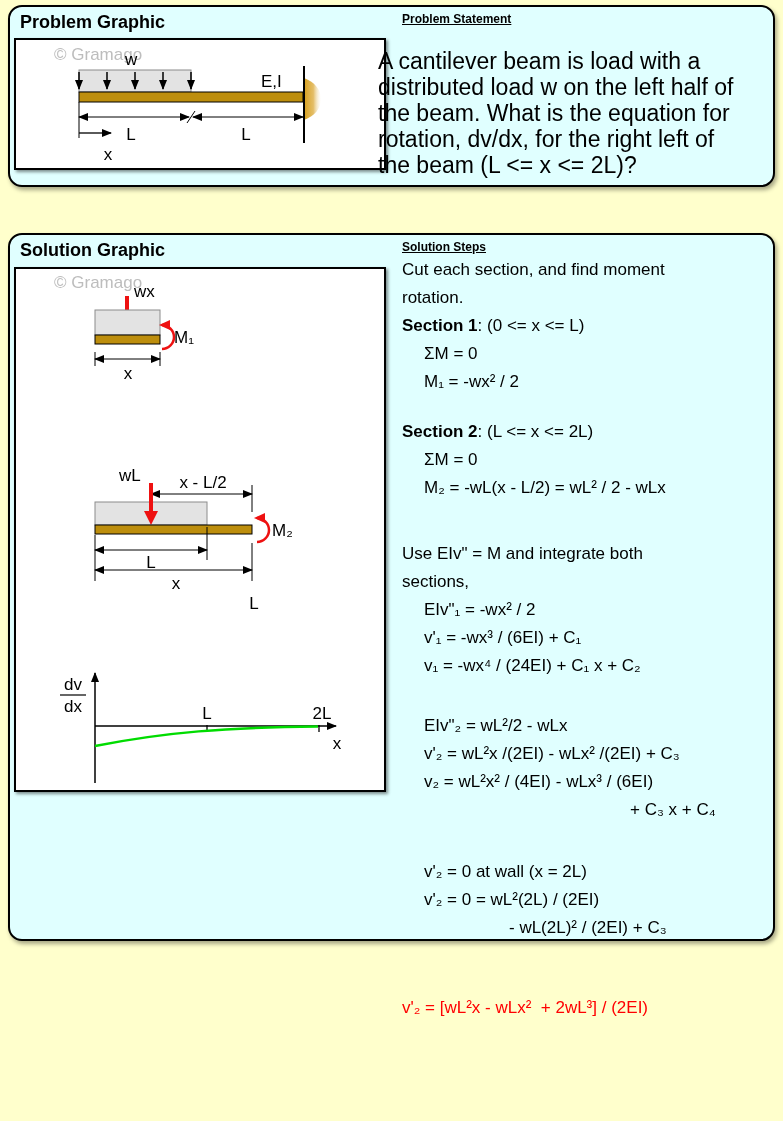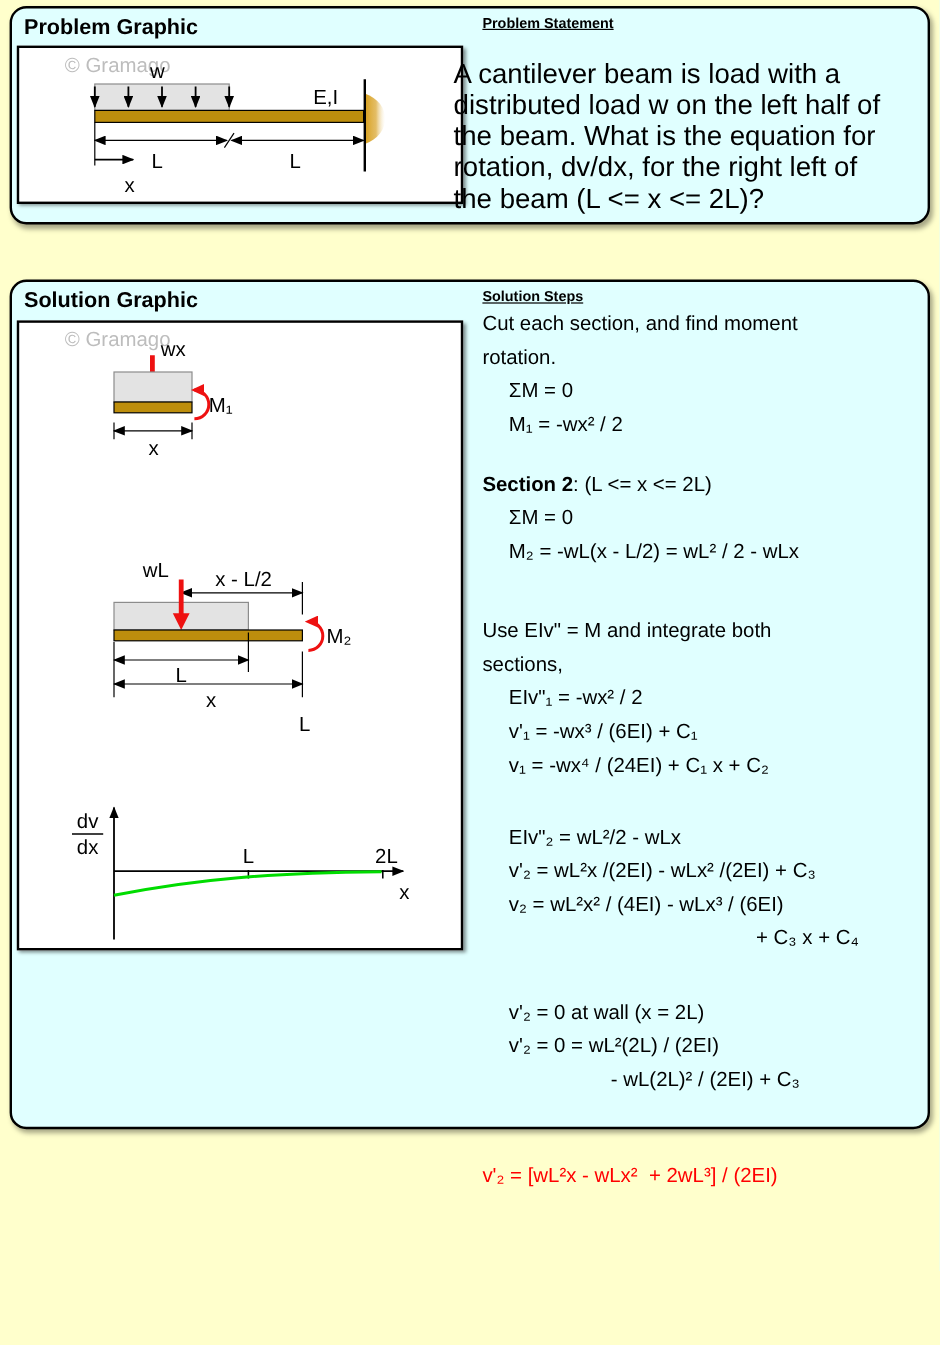--- a/index.html
+++ b/index.html
@@ -152,20 +152,21 @@
       <line x1="44" y1="426" x2="70" y2="426" stroke="#000" stroke-width="1.2"></line>
       <text class="mid" x="57" y="443">dx</text>
       <path d="M79,477 C150,463 210,458.5 302,457.5" fill="none" style="stroke:var(--green-curve)" stroke-width="2.5"></path>
     </svg>
   </div>
 
   <div class="rtitle">Solution Steps</div>
   <div class="steps-lines">
       <div class="sline">Cut each section, and find moment</div>
       <div class="sline">rotation.</div>
+      <div class="sline"><span class="b">Section 1</span>: (0 &lt;= x &lt;= L)</div>
       <div class="sline ind1">ΣM = 0</div>
       <div class="sline ind1">M₁ = -wx² / 2</div>
       <div style="height: 22px;"></div>
       <div class="sline"><span class="b">Section 2</span>: (L &lt;= x &lt;= 2L)</div>
       <div class="sline ind1">ΣM = 0</div>
       <div class="sline ind1">M₂ = -wL(x - L/2) = wL² / 2 - wLx</div>
       <div style="height: 38px;"></div>
       <div class="sline">Use EIv" = M and integrate both</div>
       <div class="sline">sections,</div>
       <div class="sline ind1">EIv"₁ = -wx² / 2</div>

